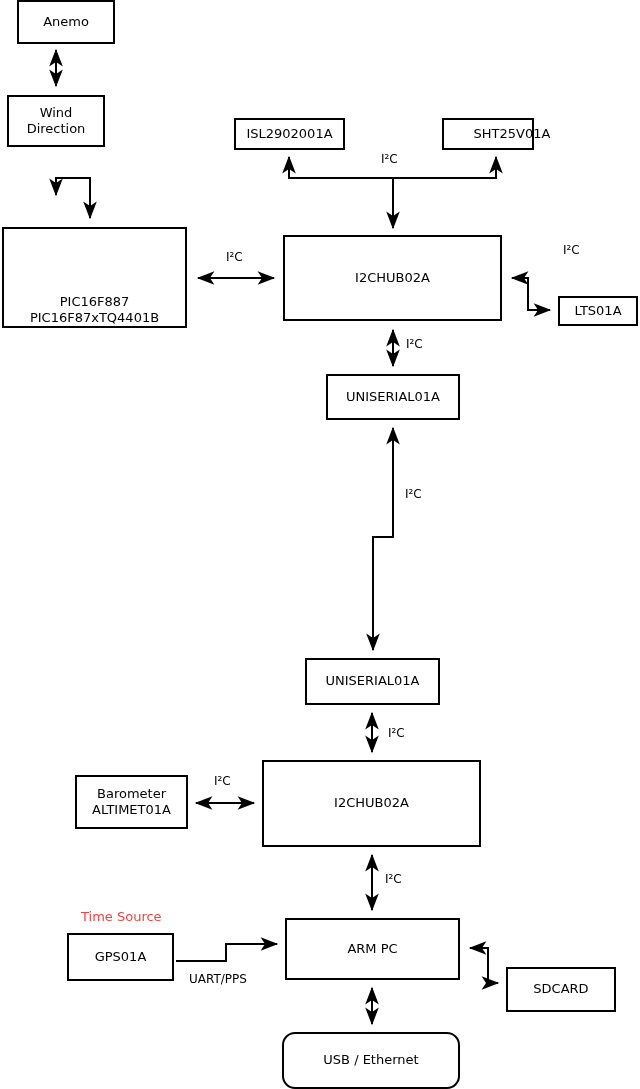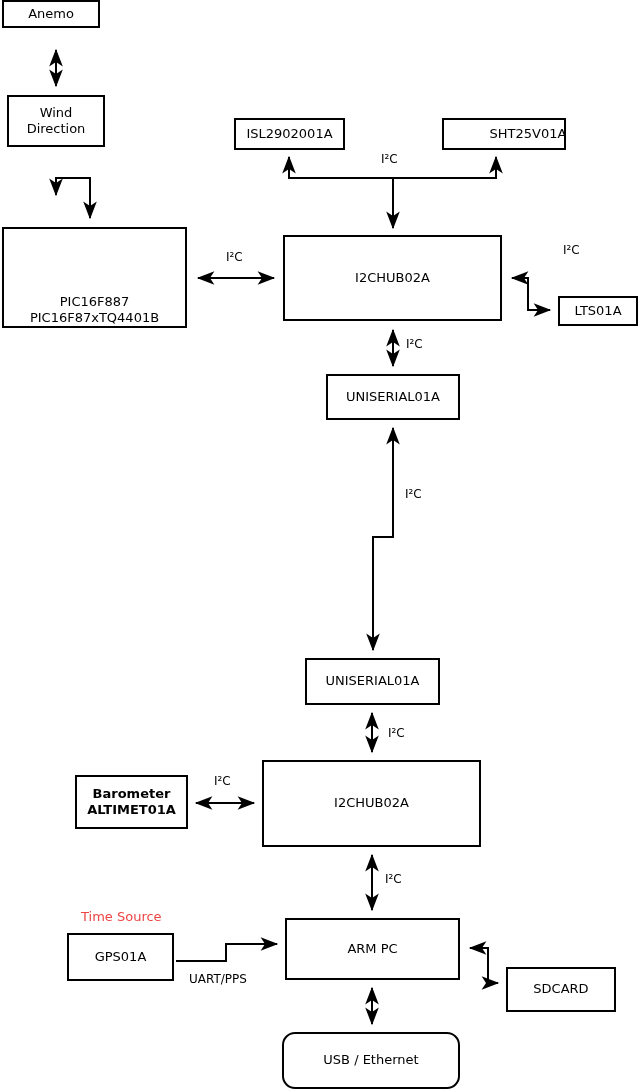--- a/index.html
+++ b/index.html
@@ -98,39 +98,39 @@
       <line x1="372" y1="855" x2="372" y2="910" marker-start="url(#ah-start)" marker-end="url(#ah)"></line>
 
       <path d="M176,961 L226,961 L226,944 L277,944" marker-end="url(#ah)"></path>
 
       <path d="M470,948 L488,948 L488,983 L498,983" marker-start="url(#ah-start)" marker-end="url(#ah)"></path>
 
       <line x1="372" y1="988" x2="372" y2="1024" marker-start="url(#ah-start)" marker-end="url(#ah)"></line>
     </g>
   </svg>
 
-  <div class="node" style="left:2px; top:0px; width:98px; height:28px;">
+  <div class="node" style="left:17px; top:0px; width:98px; height:44px;">
     <span class="label">Anemo</span>
   </div>
 
   <div class="node" style="left:7px; top:95px; width:98px; height:52px;">
     <span class="label">Wind
 Direction</span>
   </div>
 
   <div class="node" style="left:2px; top:227px; width:185px; height:101px;align-items:flex-end;">
     <span class="label">PIC16F887
 PIC16F87xTQ4401B</span>
   </div>
 
   <div class="node" style="left:234px; top:118px; width:111px; height:32px;">
     <span class="label">ISL2902001A</span>
   </div>
 
-  <div class="node" style="left:442px; top:118px; width:124px; height:32px;padding-left:48px;">
+  <div class="node" style="left:442px; top:118px; width:92px; height:32px;padding-left:48px;">
     <span class="label">SHT25V01A</span>
   </div>
 
   <div class="node" style="left:283px; top:235px; width:219px; height:86px;">
     <span class="label">I2CHUB02A</span>
   </div>
 
   <div class="node" style="left:558px; top:296px; width:80px; height:30px;">
     <span class="label">LTS01A</span>
   </div>
@@ -140,21 +140,21 @@
   </div>
 
   <div class="node" style="left:305px; top:658px; width:135px; height:47px;">
     <span class="label">UNISERIAL01A</span>
   </div>
 
   <div class="node" style="left:262px; top:760px; width:219px; height:87px;">
     <span class="label">I2CHUB02A</span>
   </div>
 
-  <div class="node" style="left:75px; top:775px; width:113px; height:54px;font-weight:bold;">
+  <div class="node" style="left:75px; top:775px; width:113px; height:54px;">
     <span class="label">Barometer
 ALTIMET01A</span>
   </div>
 
   <div class="node" style="left:67px; top:933px; width:107px; height:48px;">
     <span class="label">GPS01A</span>
   </div>
 
   <div class="node" style="left:285px; top:918px; width:175px; height:62px;">
     <span class="label">ARM PC</span>

